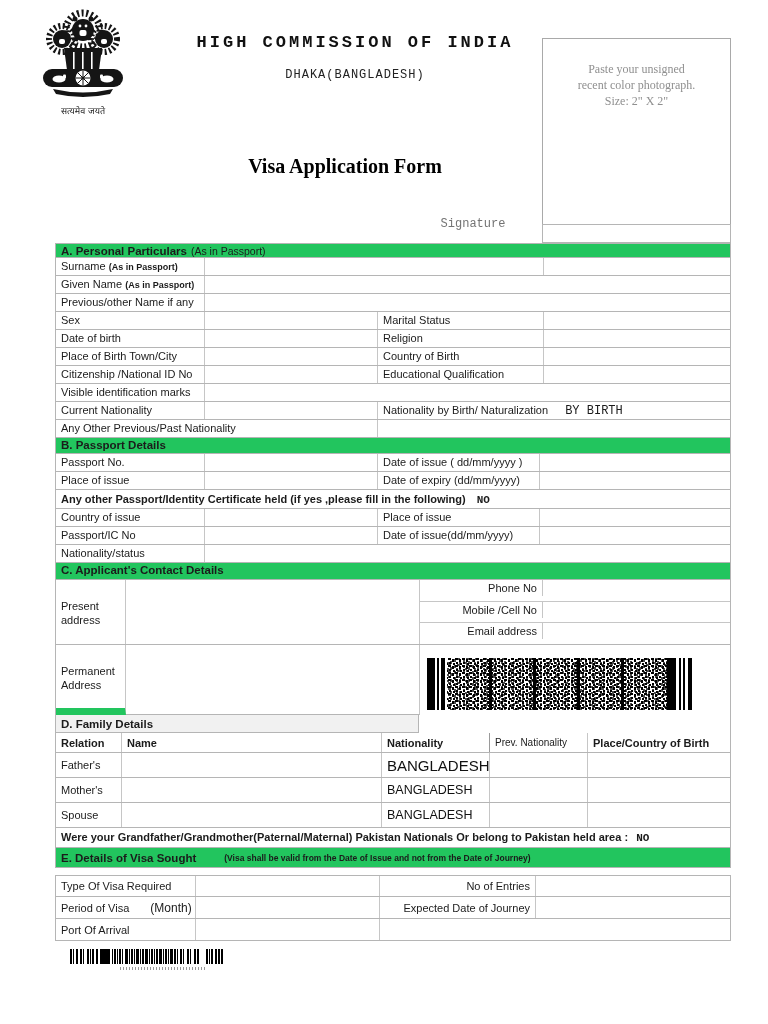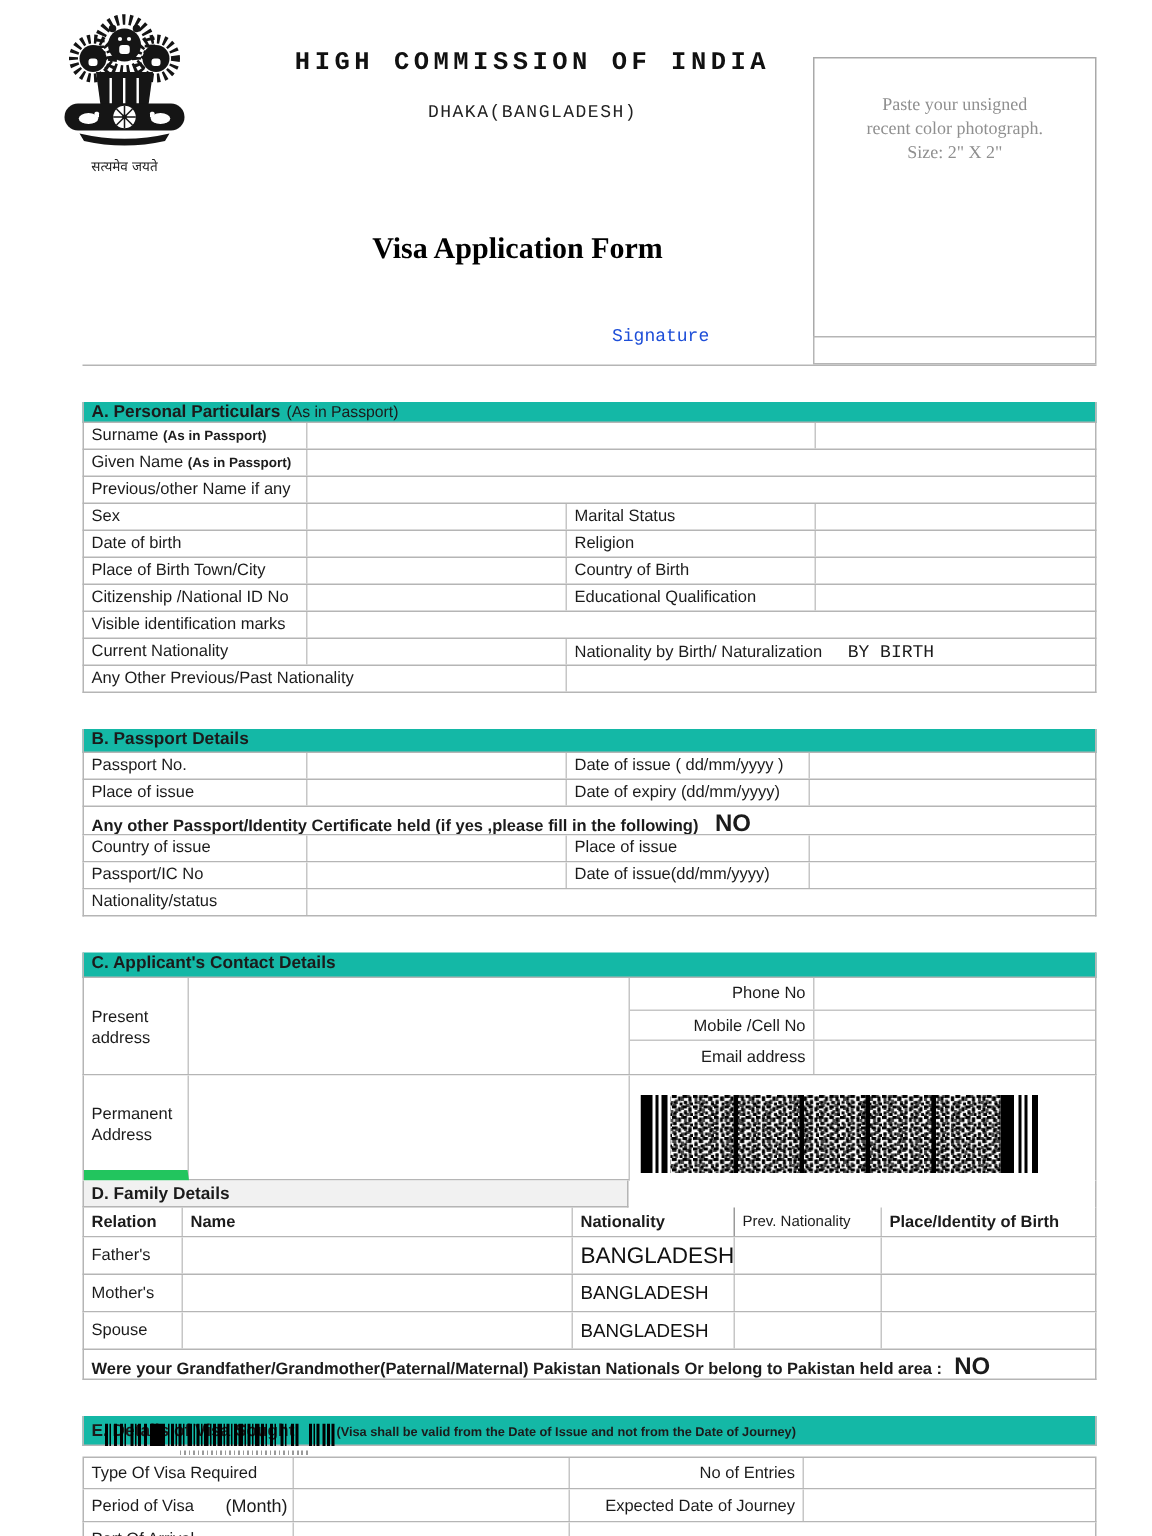--- a/index.html
+++ b/index.html
@@ -14,49 +14,49 @@
       font-family:"Liberation Mono",monospace;font-weight:bold;font-size:17px;letter-spacing:3px;color:#111;}
   .org-subtitle{position:absolute;left:150px;top:68px;width:410px;text-align:center;
       font-family:"Liberation Mono",monospace;font-size:12px;letter-spacing:1px;color:#222;}
   .form-title{position:absolute;left:150px;top:155px;width:390px;text-align:center;
       font-family:"Liberation Serif",serif;font-weight:bold;font-size:20px;color:#000;}
 
   .photo-box{position:absolute;left:542px;top:38px;width:189px;height:187px;border:1px solid #a9a9a9;
       box-sizing:border-box;}
   .photo-text{margin:22px auto 0 auto;width:165px;text-align:center;
       font-family:"Liberation Serif",serif;font-size:12px;line-height:1.35;color:#8f8f8f;white-space:pre-line;}
-  .sig-label{position:absolute;left:408px;top:217px;width:130px;text-align:left;
-      font-family:"Liberation Mono",monospace;font-size:12px;color:#1d4ed8;}
+  .sig-label{position:absolute;left:408px;top:217px;width:130px;text-align:center;
+      font-family:"Liberation Mono",monospace;font-size:12px;color:#737373;}
   .sig-strip{position:absolute;left:542px;top:224px;width:189px;height:19px;border:1px solid #b5b5b5;
       box-sizing:border-box;background:#fff;}
 
   
   .tbl{position:absolute;left:55px;top:243px;width:676px;border-top:1px solid #b5b5b5;box-sizing:border-box;}
   .row{display:flex;box-sizing:border-box;background:#fff;border-bottom:1px solid #b5b5b5;
        border-left:1px solid #b5b5b5;border-right:1px solid #b5b5b5;}
   .cell{box-sizing:border-box;border-right:1px solid #c6c6c6;padding:2px 5px;font-size:11px;
         overflow:hidden;white-space:nowrap;}
   .cell:last-child{border-right:none;}
   .flex1{flex:1;}
   .h14{height:14px}.h16{height:16px}.h17{height:17px}.h18{height:18px}.h19{height:19px}
   .h20{height:20px}.h22{height:22px}.h25{height:25px}.h65{height:65px}.h70{height:70px}
   .w66{width:66px}.w70{width:70px}.w98{width:98px}.w108{width:108px}.w123{width:123px}
   .w140{width:140px}.w149{width:149px}.w156{width:156px}.w162{width:162px}.w166{width:166px}
   .w173{width:173px}.w184{width:184px}.w260{width:260px}.w294{width:294px}
   .w322{width:322px}.w339{width:339px}.w364{width:364px}
-  .band{background:#14b8a6;font-weight:bold;font-size:11.5px;padding:1px 5px;line-height:12px;margin-top:24px;}
+  .band{background:#22c55e;font-weight:bold;font-size:11.5px;padding:1px 5px;line-height:12px;}
   .band .band-note{font-weight:normal;font-size:10.5px;margin-left:4px;}
   .note{font-weight:bold;font-size:9px;}
   .mono{font-family:"Liberation Mono",monospace;font-size:12px;}
-  .mono-b{font-family:Liberation Sans, sans-serif;font-size:16px;font-weight:bold;}
+  .mono-b{font-family:Liberation Mono, monospace;font-size:11px;font-weight:bold;}
   .ralign{text-align:right;}
   .wrap2{white-space:pre-line;line-height:1.25;padding-top:20px;}
   .qrow{font-weight:bold;font-size:11px;padding-top:3px;}
   .subcol{display:flex;flex-direction:column;box-sizing:border-box;}
-  .subrow{display:flex;box-sizing:border-box;border-bottom:1px solid #c6c6c6;}
+  .subrow{display:flex;box-sizing:border-box;border-bottom:1px solid #c6c6c6;flex-direction:column;}
   .subrow:last-child{border-bottom:none;}
   .subrow .cell{display:flex;align-items:center;}
   .subrow .ralign{justify-content:flex-end;}
   .vmid{display:flex;align-items:center;}
   .gap-row{height:7px;border:none;background:#fff;}
   .etop{border-top:1px solid #b5b5b5;}
   .dband-left{background:#f1f1f1;font-weight:bold;font-size:11.5px;padding:3px 5px;
       border-left:1px solid #b5b5b5;border-right:1px solid #b5b5b5;border-bottom:1px solid #b5b5b5;box-sizing:border-box;}
   .dband-row{border:none;background:#fff;}
   .dband-fill{flex:1;border-right:1px solid #b5b5b5;box-sizing:border-box;}
@@ -320,21 +320,21 @@
         <span>D. Family Details</span>
       </div>
       <div class="dband-fill"></div>
     </div>
 
     <div class="row h20" style="border-top:none">
       <div class="cell w66 dhead">Relation</div>
       <div class="cell w260 dhead">Name</div>
       <div class="cell w108 dhead" style="border-right-color:#9a9a9a">Nationality</div>
       <div class="cell w98 dhead-sm">Prev. Nationality</div>
-      <div class="cell flex1 dhead">Place/Identity of Birth</div>
+      <div class="cell flex1 dhead">Place/Country of Birth</div>
     </div>
 
     <div class="row h25">
       <div class="cell w66 vmid">Father's</div>
       <div class="cell w260"></div>
       <div class="cell w108 bd-big">BANGLADESH</div>
       <div class="cell w98"></div>
       <div class="cell flex1"></div>
     </div>
 

